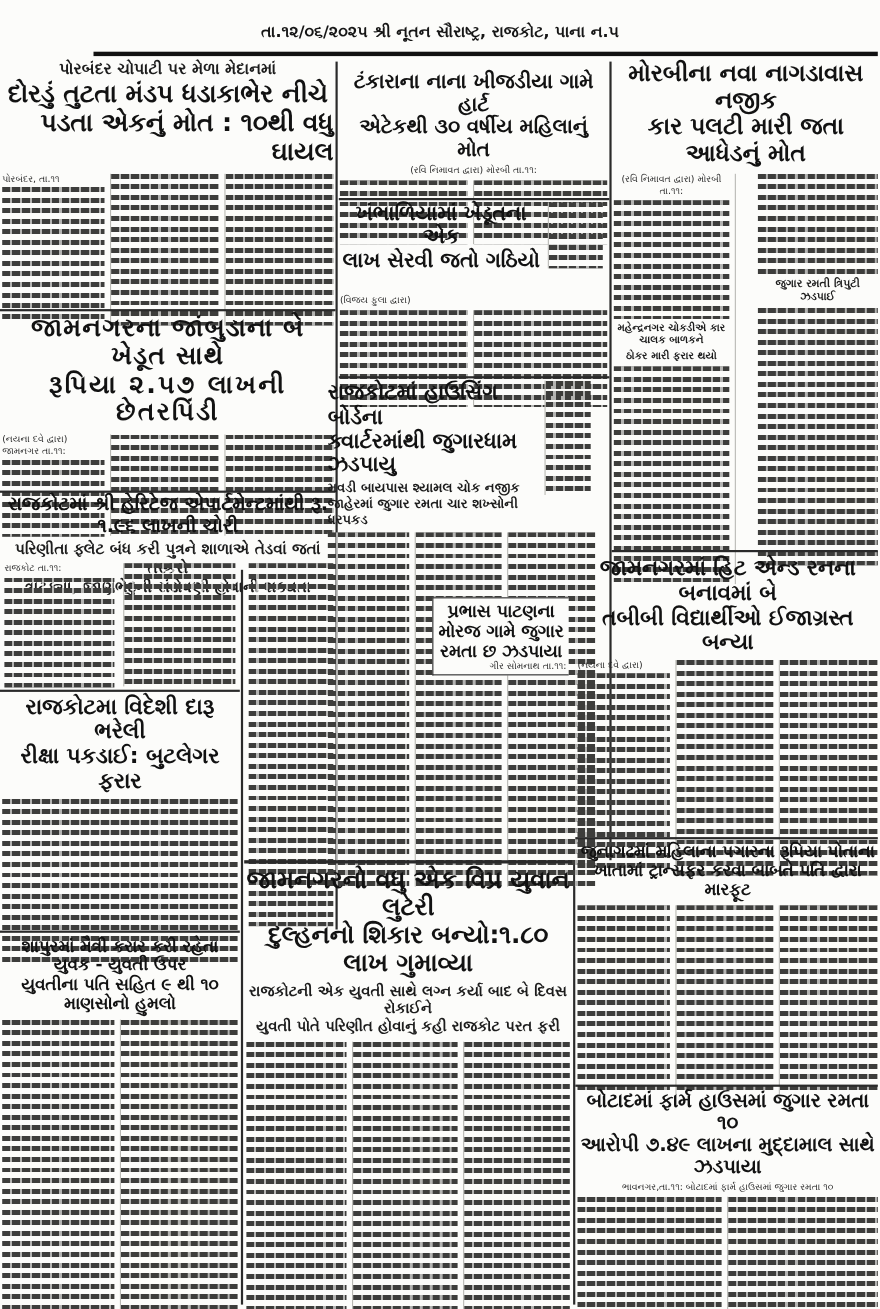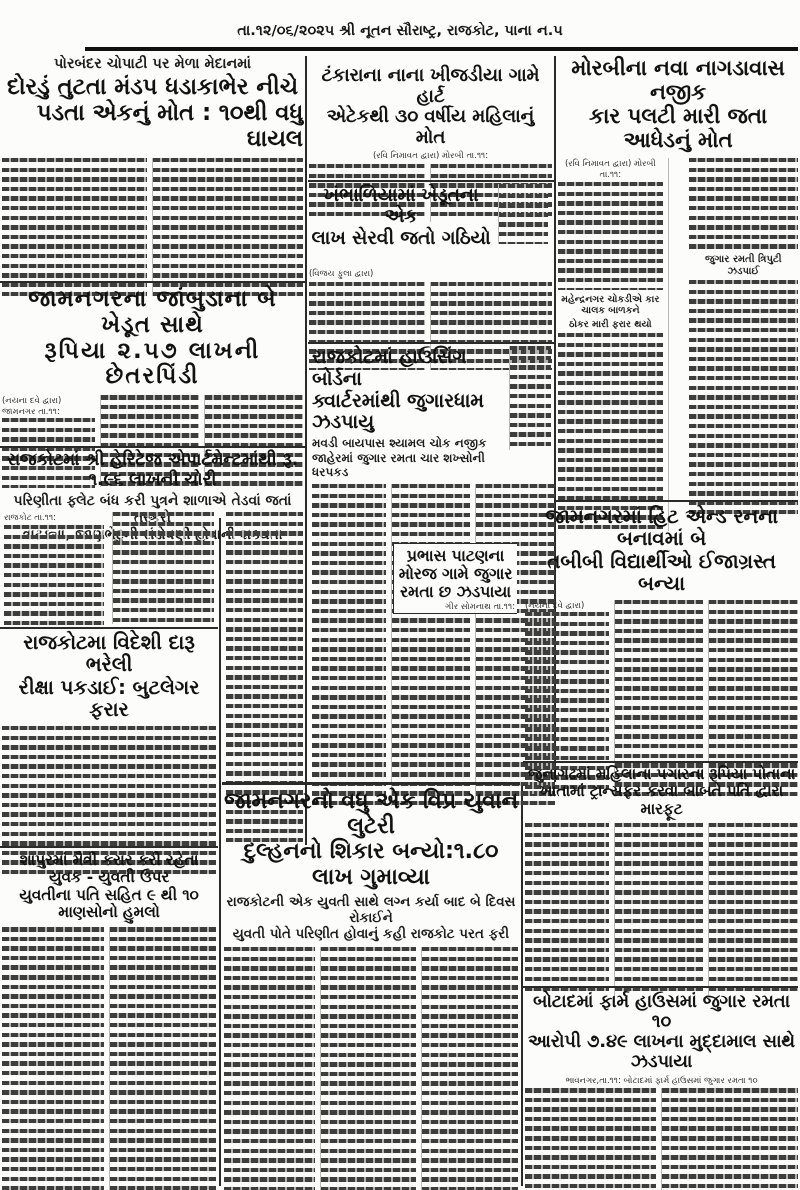--- a/index.html
+++ b/index.html
@@ -35,20 +35,24 @@
   <div class="abs vrule" style="left:305px;top:56px;height:789px;"></div>
   <div class="abs vrule" style="left:219px;top:518px;height:668px;"></div>
   <div class="abs vrule" style="left:554px;top:56px;height:726px;"></div>
   <div class="abs vrule" style="left:521px;top:782px;height:404px;"></div>
 
   <div class="abs" style="left:2px;top:55px;width:301px;">
     <div class="ctr sub" style="font-size:14.5px;">પોરબંદર ચોપાટી પર મેળા મેદાનમાં</div>
     <div class="ctr hl" style="font-size:23px;margin-top:2px;">દોરડું તુટતા મંડપ ધડાકાભેર નીચે</div>
     <div class="ctr hl" style="font-size:23px;text-align:right;">પડતા એકનું મોત : ૧૦થી વધુ ઘાયલ</div>
     <div class="cols" style="margin-top:6px;height:138px;">
+      <div class="col">
+        <div class="byl">પોરબંદર, તા.૧૧</div>
+        <div class="bt" style="height:124px;margin-top:2px;"></div>
+      </div>
       <div class="col bt"></div>
       <div class="col bt"></div>
     </div>
   </div>
   <div class="abs hrule" style="left:0;top:281px;width:305px;"></div>
 
   <div class="abs" style="left:309px;top:42px;width:243px;margin-top:23px;">
     <div class="ctr hl" style="font-size:18.5px;">ટંકારાના નાના ખીજડીયા ગામે હાર્ટ</div>
     <div class="ctr hl" style="font-size:18.5px;">એટેકથી ૩૦ વર્ષીય મહિલાનું મોત</div>
     <div class="ctr byl" style="margin-top:2px;">(રવિ નિમાવત દ્વારા) મોરબી તા.૧૧:</div>
@@ -101,21 +105,21 @@
       </div>
       <div class="bt" style="width:49px;height:60px;margin-left:5px;padding-left:0;border-left:1px solid #b9b9b4;"></div>
     </div>
     <div class="cols" style="margin-top:4px;height:88px;">
       <div class="col bt"></div>
       <div class="col bt"></div>
     </div>
   </div>
   <div class="abs hrule" style="left:308px;top:342px;width:246px;"></div>
 
-  <div class="abs" style="left:312px;top:346px;width:243px;">
+  <div class="abs" style="left:298px;top:346px;width:243px;">
     <div style="display:flex;">
       <div style="width:192px;">
         <div class="hl" style="font-size:19.5px;">રાજકોટમાં હાઉસિંગ બોર્ડના</div>
         <div class="hl" style="font-size:19.5px;">ક્વાર્ટરમાંથી જુગારધામ ઝડપાયુ</div>
         <div class="sub" style="font-size:12px;margin-top:3px;">મવડી બાયપાસ શ્યામલ ચોક નજીક</div>
         <div class="sub" style="font-size:12px;">જાહેરમાં જુગાર રમતા ચાર શખ્સોની ધરપકડ</div>
       </div>
       <div class="bt" style="width:41px;height:104px;margin-left:5px;border-left:1px solid #b9b9b4;padding-left:0;"></div>
     </div>
     <div class="cols" style="margin-top:5px;height:322px;">

